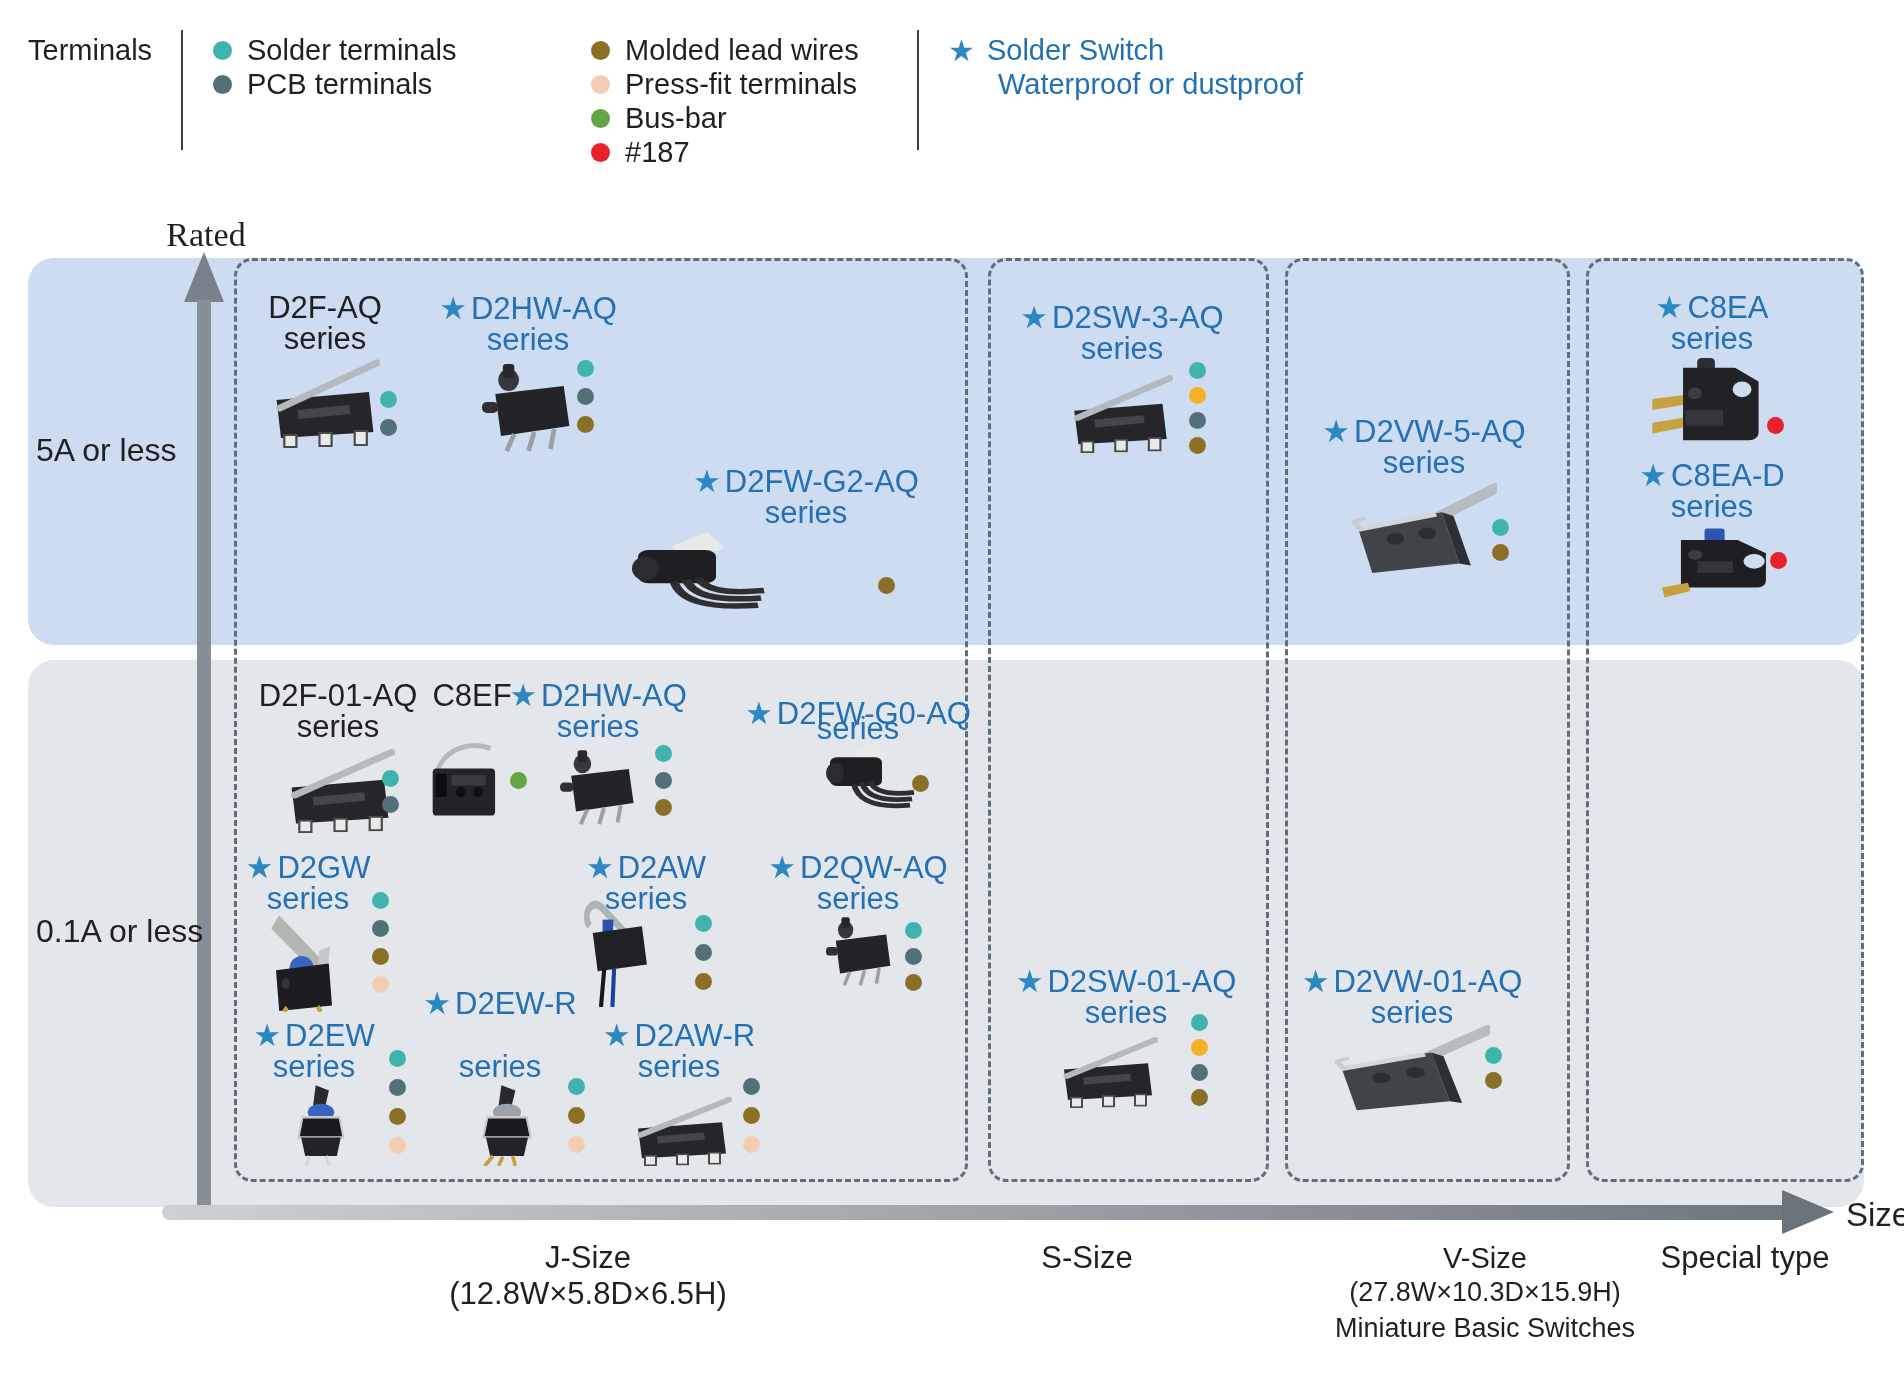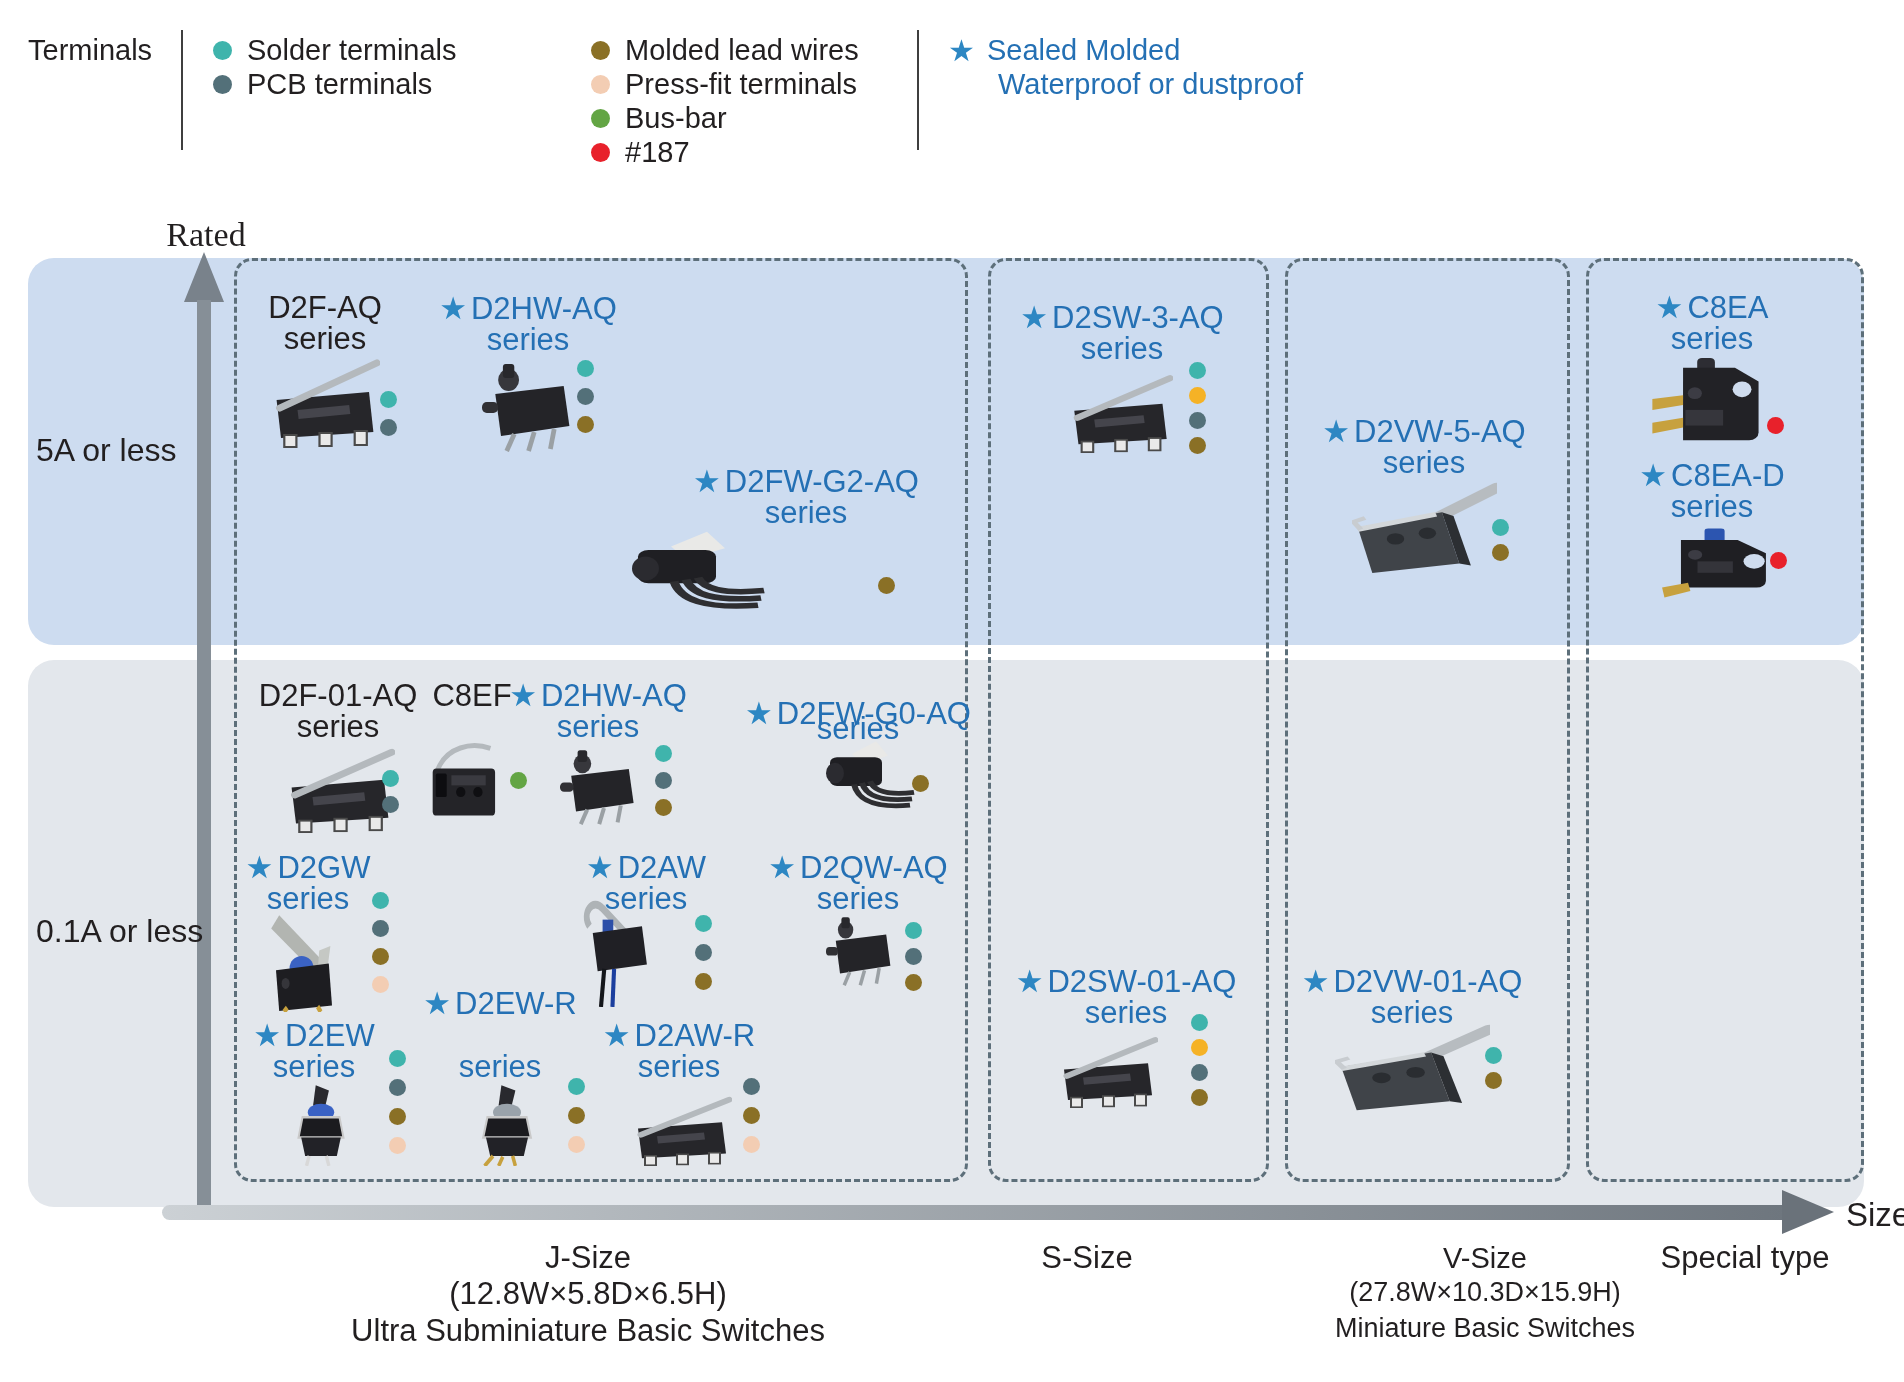--- a/index.html
+++ b/index.html
@@ -74,21 +74,21 @@
       <span class="ldot" style="background: rgb(232, 33, 43);"></span>
       <span>#187</span>
     </div>
   </div>
 
   <div class="legend-divider" style="left:917px"></div>
 
   <div class="legend-sealed" style="left:948px">
     <div class="legend-row">
       <span class="star-glyph">★</span>
-      <span>Sealed Molded</span>
+      <span>Solder Switch</span>
     </div>
     <div class="legend-row sealed-line2">
       <span>Waterproof or dustproof</span>
     </div>
   </div>
 
   <div class="band band-blue" style="background: rgb(205, 220, 240);"></div>
   <div class="band band-gray" style="background: rgb(227, 231, 236);"></div>
 
   <div class="axis-word" style="left:206px;top:216px;transform:translateX(-50%);font-family:Liberation Serif, serif;">Rated</div>
@@ -101,21 +101,20 @@
   <div class="row-label" style="top:432px;">5A or less</div>
   <div class="row-label" style="top:905px;margin-top:8px;">0.1A or less</div>
 
   <div class="dashed-box" style="left:234px;width:734px;"></div>
   <div class="dashed-box" style="left:988px;width:281px;"></div>
   <div class="dashed-box" style="left:1285px;width:285px;"></div>
   <div class="dashed-box" style="left:1586px;width:278px;"></div>
 
   <div class="footer-line" style="left:588px;top:1240px;">J-Size</div>
   <div class="footer-line" style="left:588px;top:1276px;">(12.8W×5.8D×6.5H)</div>
-  <div class="footer-line" style="left:588px;top:1313px;">Ultra Subminiature Basic Switches</div>
 
   <div class="footer-line" style="left:1087px;top:1240px;">S-Size</div>
 
   <div class="footer-line vname" style="left:1485px;top:1242px;">V-Size</div>
   <div class="footer-line small" style="left:1485px;top:1277px;">(27.8W×10.3D×15.9H)</div>
   <div class="footer-line small" style="left:1485px;top:1313px;">Miniature Basic Switches</div>
 
   <div class="footer-line" style="left:1745px;top:1240px;">Special type</div>
 
   <div>

